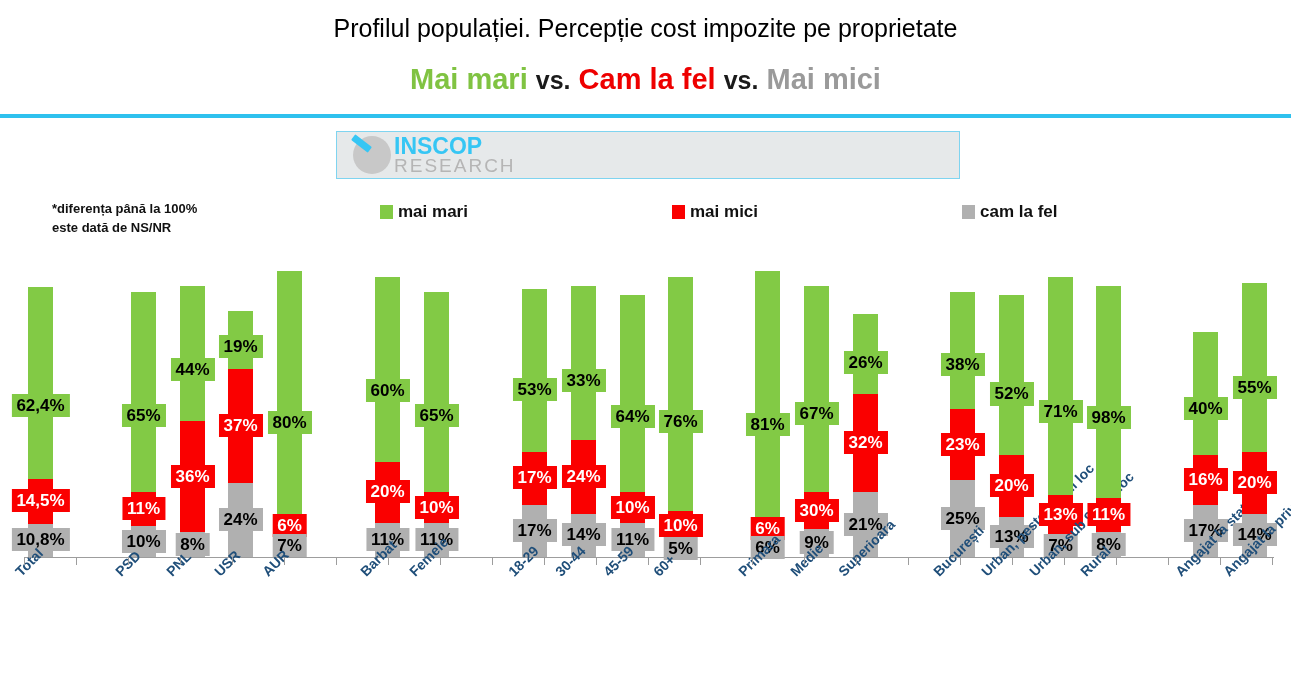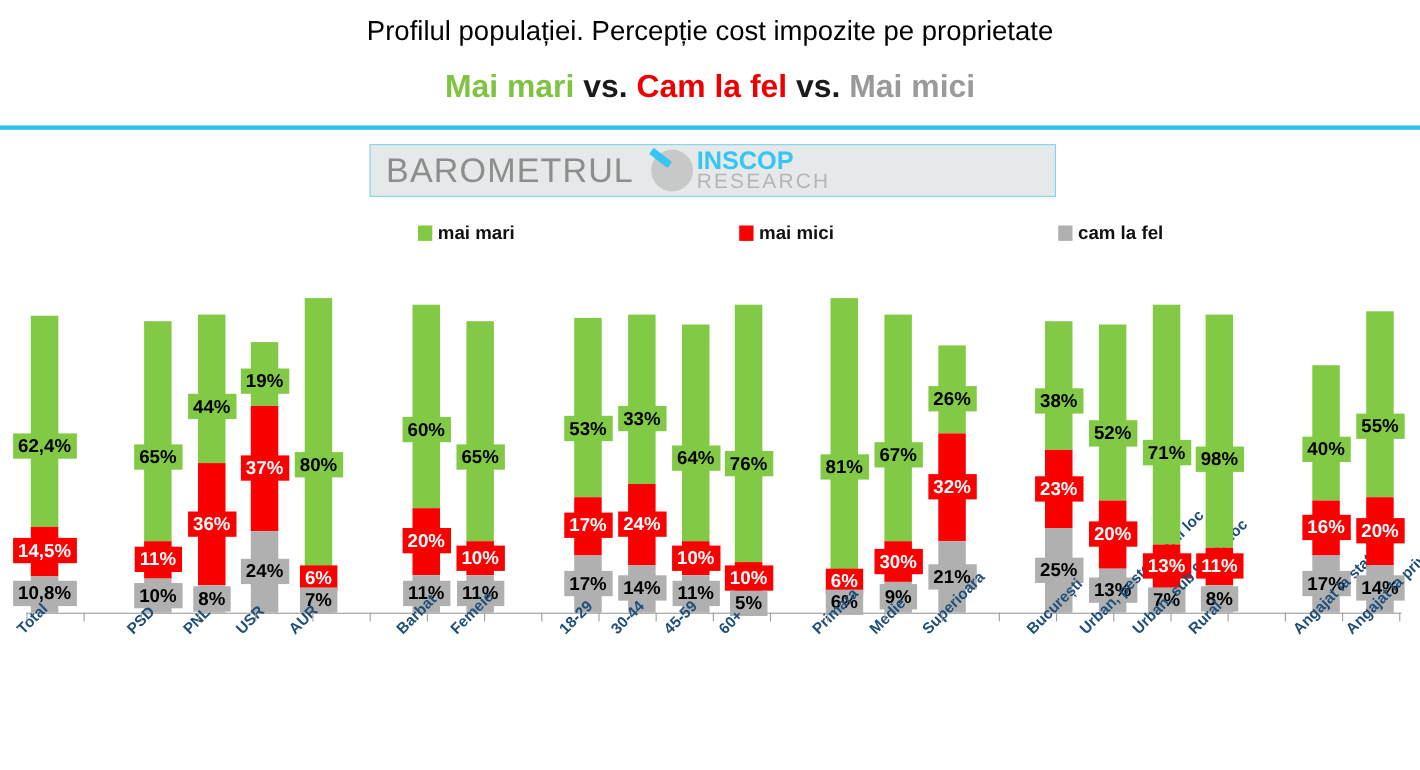--- a/index.html
+++ b/index.html
@@ -19,21 +19,21 @@
     letter-spacing: 0px;
   }
   .title-sub {
     position: absolute; left: 0; top: 63px; width: 1291px;
     text-align: center;
     font-size: 29px; font-weight: bold; color: #000000;
   }
   .title-sub .g { color: #80c342; }
   .title-sub .r { color: #ee0000; }
   .title-sub .k { color: #9a9a9a; }
-  .title-sub .vs { color: #1a1a1a; font-size: 29px; font-weight: bold; }
+  .title-sub .vs { color: #1a1a1a; font-size: 25px; font-weight: bold; }
 
   .divider {
     position: absolute; left: 0; top: 114px; width: 1291px; height: 4px;
     background: #2ec1ee;
   }
 
   
   .logobar {
     position: absolute; left: 336px; top: 131px;
     width: 624px; height: 48px;
@@ -144,30 +144,33 @@
     <span class="g">Mai mari</span>
     <span class="vs">vs.</span>
     <span class="r">Cam la fel</span>
     <span class="vs">vs.</span>
     <span class="k">Mai mici</span>
   </div>
 
   <div class="divider"></div>
 
   <div class="logobar">
-    <div class="logo-barometrul">BAROMETRUL</div>
     <div class="logo-inscop">
       <span class="inscop-circle"></span>
       <span class="inscop-words">
         <span class="w1">INSCOP</span>
         <span class="w2">RESEARCH</span>
       </span>
     </div>
   </div>
 
+  <div class="footnote">
+    <div>*diferența până la 100%</div>
+    <div>este dată de NS/NR</div>
+  </div>
 
   <div class="legend-item" id="lg-1">
     <span class="legend-swatch" style="background: rgb(130, 202, 69);"></span>
     <span>mai mari</span>
   </div>
   <div class="legend-item" id="lg-2">
     <span class="legend-swatch" style="background: rgb(250, 0, 0);"></span>
     <span>mai mici</span>
   </div>
   <div class="legend-item" id="lg-3">

